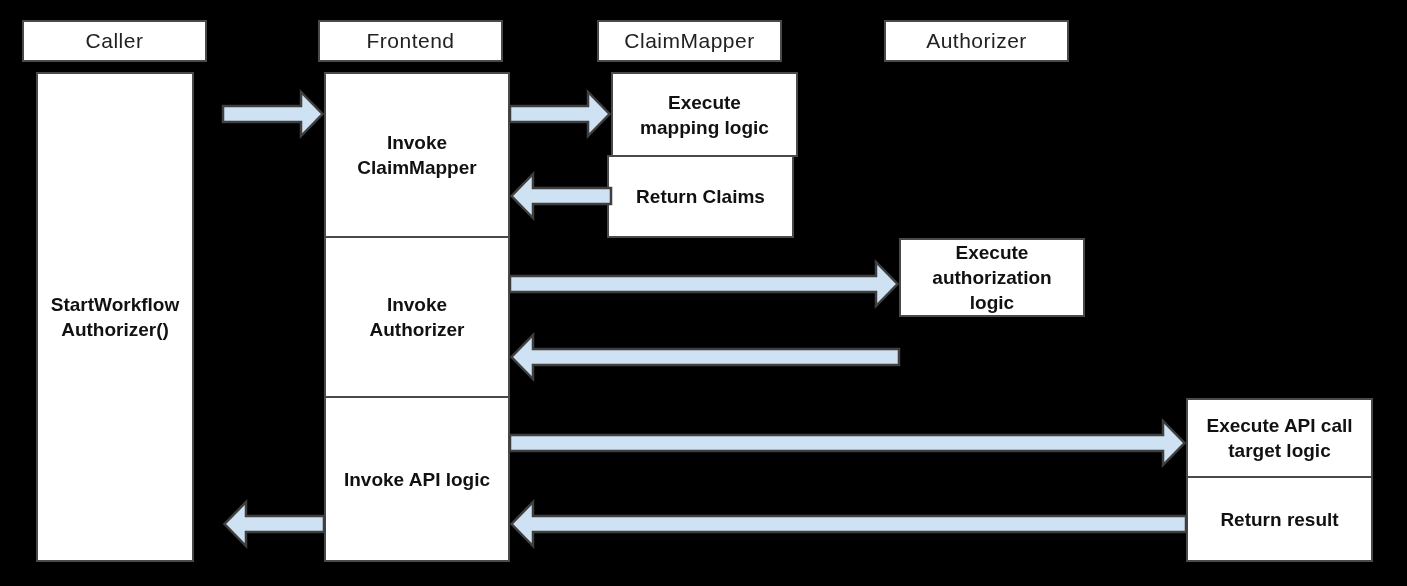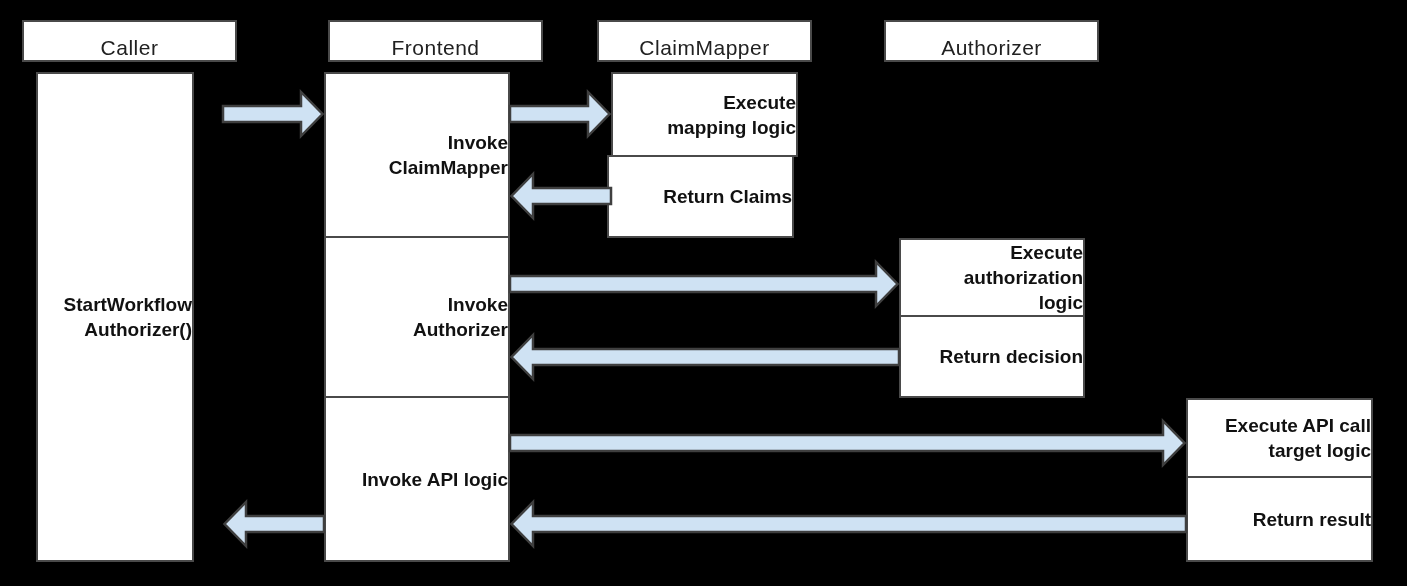--- a/index.html
+++ b/index.html
@@ -15,33 +15,33 @@
   .canvas{
     position:relative;
     width:1407px;height:586px;
     background:var(--bg);
     overflow:hidden;
     font-family:"Liberation Sans","DejaVu Sans",sans-serif;
   }
   .lane-header{
     position:absolute;
     box-sizing:border-box;
-    height:42px;width:215px;top:20px;
+    height:42px;width:185px;top:20px;
     background:var(--box-fill);
     border:2px solid var(--box-border);
-    display:flex;align-items:flex-end;justify-content:center;
+    display:flex;align-items:center;justify-content:center;
     color:var(--header-text);
     font-size:21px;font-weight:400;letter-spacing:0.5px;
   }
   .task-box{
     position:absolute;
     box-sizing:border-box;
     background:var(--box-fill);
     border:2px solid var(--box-border);
-    display:flex;flex-direction:column;align-items:flex-end;justify-content:center;
+    display:flex;flex-direction:column;align-items:center;justify-content:center;
     color:var(--box-text);
     font-size:19px;font-weight:700;line-height:25px;
     text-align:center;
   }
   .task-box .line{white-space:nowrap;}
   .arrow{position:absolute;overflow:visible;}
   .arrow polygon{
     fill:var(--arrow-fill);
     stroke:var(--arrow-stroke);
     stroke-width:2.5;
@@ -49,21 +49,21 @@
   }
 </style>
 </head>
 <body>
 
 <div class="canvas">
 
   <div class="lane-header" style="left:22px">
       <span>Caller</span>
     </div>
-  <div class="lane-header" style="left:328px">
+  <div class="lane-header" style="left:318px">
       <span>Frontend</span>
     </div>
   <div class="lane-header" style="left:597px">
       <span>ClaimMapper</span>
     </div>
   <div class="lane-header" style="left:884px">
       <span>Authorizer</span>
     </div>
 
   <div class="task-box" style="left:36px;top:72px;width:158px;height:490px">
@@ -89,23 +89,20 @@
   </div>
   <div class="task-box" style="left:607px;top:155px;width:187px;height:83px">
     <div class="line">Return Claims</div>
   </div>
 
   <div class="task-box" style="left:899px;top:238px;width:186px;height:79px">
     <div class="line">Execute</div>
     <div class="line">authorization</div>
     <div class="line">logic</div>
   </div>
-  <div class="task-box" style="left:899px;top:315px;width:186px;height:83px">
-    <div class="line">Return decision</div>
-  </div>
 
   <div class="task-box" style="left:1186px;top:398px;width:187px;height:80px">
     <div class="line">Execute API call</div>
     <div class="line">target logic</div>
   </div>
   <div class="task-box" style="left:1186px;top:476px;width:187px;height:86px">
     <div class="line">Return result</div>
   </div>
 
   <svg class="arrow" style="left:223px;top:90px" width="101" height="48" viewBox="0 0 101 48">

